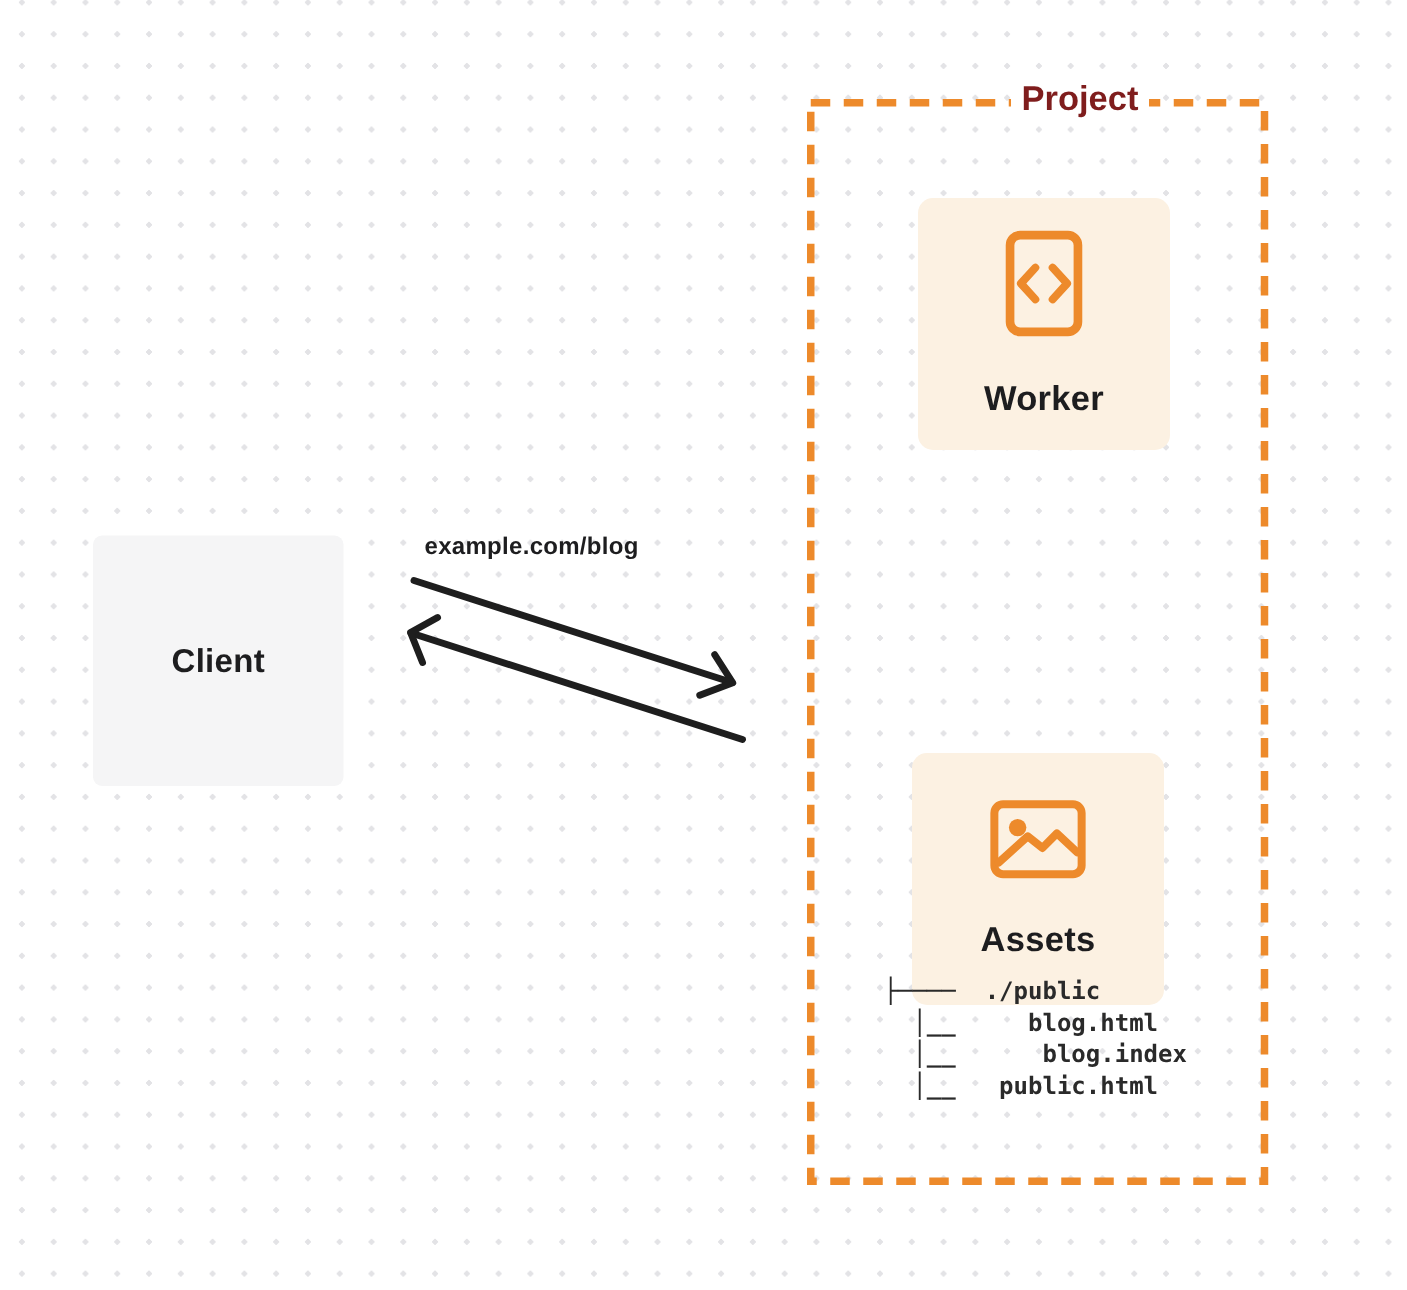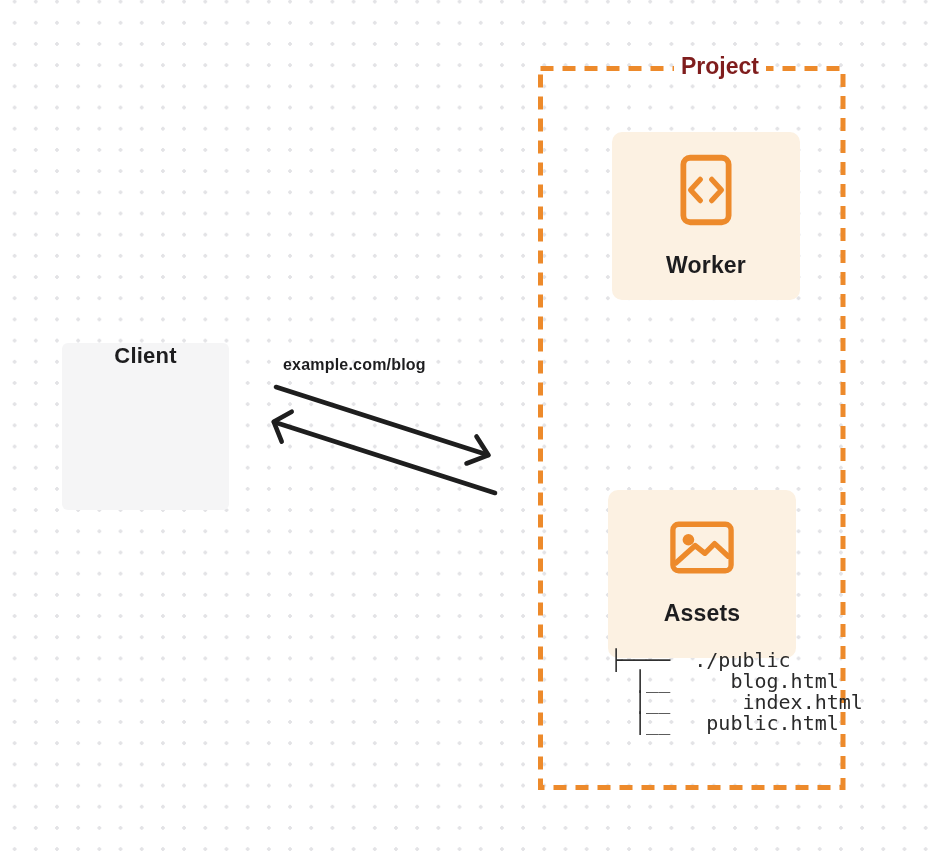--- a/index.html
+++ b/index.html
@@ -19,25 +19,26 @@
     background-position: 4px -9px;
   }
   #connector-layer {
     position: absolute;
     inset: 0;
     width: 938px;
     height: 860px;
   }
   .client-box {
     position: absolute;
-    left: 62px; top: 343px;
+    left: 62px; top: 357px;
     width: 167px; height: 167px;
     background: #f5f5f6;
     border-radius: 6px;
     display: flex;
+    align-items: center;
     justify-content: center;
   }
   .client-label {
     font-size: 22px;
     font-weight: 700;
     color: #1d1d1f;
     letter-spacing: 0.2px;
   }
   .request-label {
     position: absolute;
@@ -56,46 +57,45 @@
     background: #ffffff;
     padding: 0 7px;
     font-size: 23px;
     font-weight: 700;
     color: #7f1d1d;
     white-space: nowrap;
     margin-left: 28px;
   }
   .card {
     position: absolute;
-    width: 188px; height: 168px;
+    width: 168px; height: 168px;
     background: #fcf1e2;
     border-radius: 10px;
     display: flex;
     flex-direction: column;
     align-items: center;
     justify-content: center;
     gap: 22px;
   }
   .card.worker { left: 612px; top: 132px; }
-  .card.assets { left: 608px; top: 490px; }
+  .card.assets { left: 608px; top: 502px; }
   .card-label {
     font-size: 23px;
     font-weight: 700;
     color: #1d1d1f;
     letter-spacing: 0.2px;
   }
   .file-tree {
     position: absolute;
     left: 589px; top: 650px;
     font-family: "DejaVu Sans Mono", monospace;
-    font-size: 20px;
-    font-weight: 400;
+    font-size: 16px;
+    font-weight: 700;
     line-height: 21px;
     color: #2a2a2a;
-    margin-left: 21px;
   }
   .file-tree .tree-line {
     white-space: pre;
   }
 </style>
 </head>
 <body>
 
 <div id="canvas">
 
@@ -140,17 +140,17 @@
         <circle cx="19" cy="19" r="6" fill="#ed8a2b"></circle>
         <path d="M6 43 L26 25 L36 33 L46 23 L60 36" fill="none" stroke="#ed8a2b" stroke-width="5.5" stroke-linecap="round" stroke-linejoin="round"></path>
       </svg>
     </span>
     <span class="card-label">Assets</span>
   </div>
 
   <div class="file-tree">
     <div class="tree-line">├────  ./public</div>
     <div class="tree-line">  │__     blog.html</div>
-    <div class="tree-line">  │__      index.html</div>
+    <div class="tree-line">  │__      blog.index</div>
     <div class="tree-line">  │__   public.html</div>
   </div>
 
 </div>
 
 </body></html>

